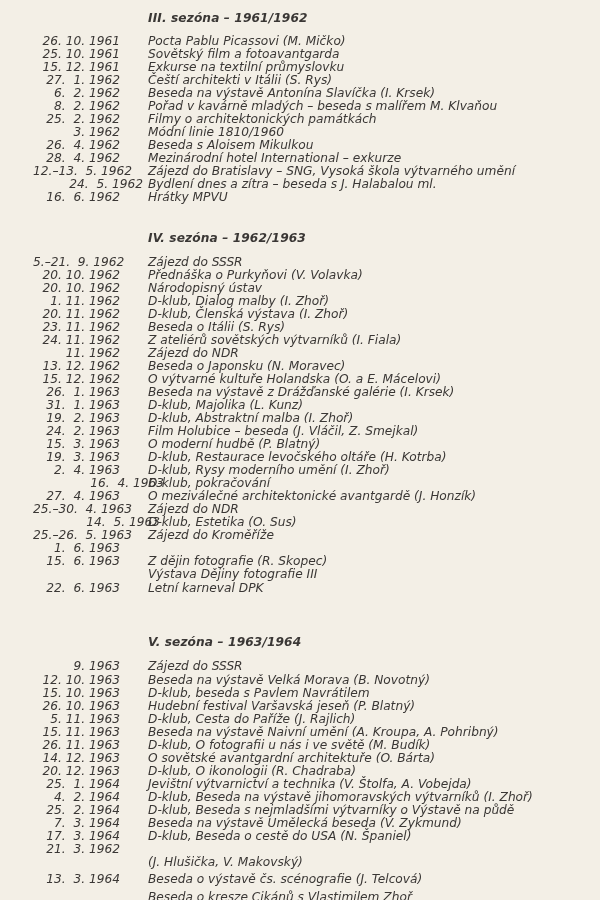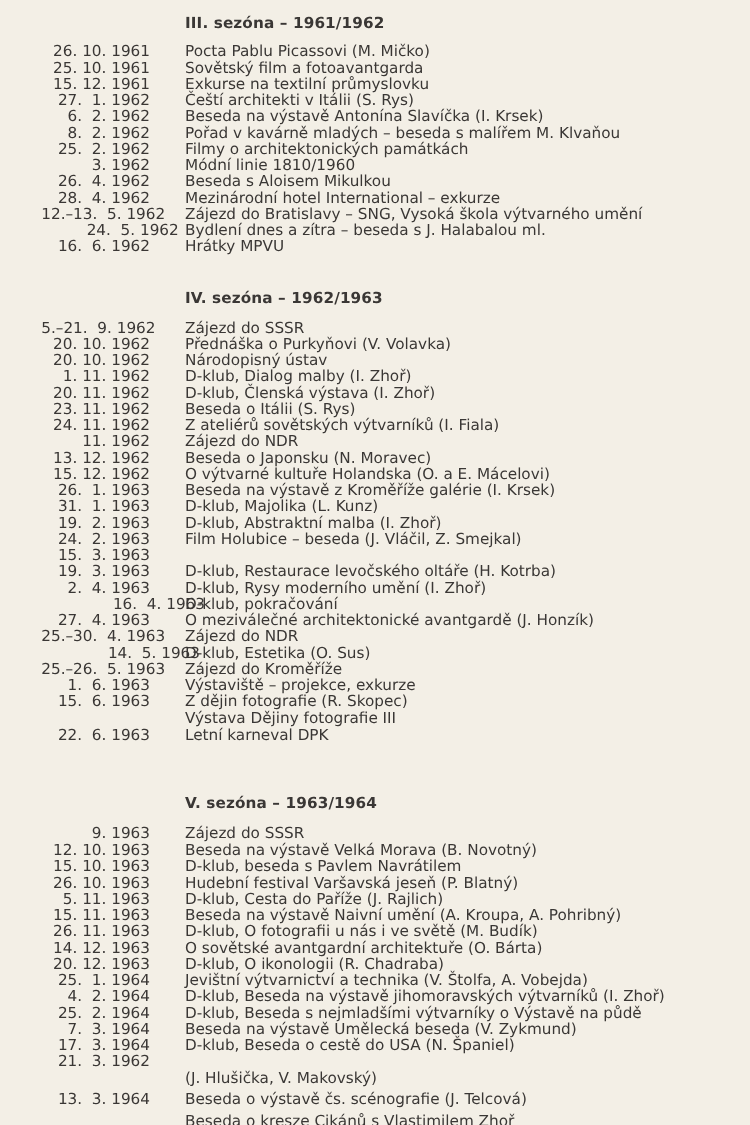--- a/index.html
+++ b/index.html
@@ -15,20 +15,21 @@
       font-family: "DejaVu Sans", sans-serif;
       font-size: 12.2px;
       position: relative;
     }
     .page {
       position: absolute;
       left: 0;
       top: 0;
       width: 588px;
       height: 900px;
+      font-style: italic;
     }
     .season {
       position: absolute;
       left: 0;
       width: 600px;
     }
     .season-title {
       position: absolute;
       left: 148px;
       font-weight: bold;
@@ -158,36 +159,37 @@
     <div class="row" style="top:360px;">
         <span class="date">13. 12. 1962</span>
         <span class="event">Beseda o Japonsku (N. Moravec)</span>
       </div>
     <div class="row" style="top:373px;">
         <span class="date">15. 12. 1962</span>
         <span class="event">O výtvarné kultuře Holandska (O. a E. Mácelovi)</span>
       </div>
     <div class="row" style="top:386px;">
         <span class="date">26.  1. 1963</span>
-        <span class="event">Beseda na výstavě z Kroměříže galérie (I. Krsek)</span>
+        <span class="event">Beseda na výstavě z Drážďanské galérie (I. Krsek)</span>
       </div>
     <div class="row" style="top:399px;">
         <span class="date">31.  1. 1963</span>
         <span class="event">D-klub, Majolika (L. Kunz)</span>
       </div>
     <div class="row" style="top:412px;">
         <span class="date">19.  2. 1963</span>
         <span class="event">D-klub, Abstraktní malba (I. Zhoř)</span>
       </div>
     <div class="row" style="top:425px;">
         <span class="date">24.  2. 1963</span>
         <span class="event">Film Holubice – beseda (J. Vláčil, Z. Smejkal)</span>
       </div>
     <div class="row" style="top:438px;">
         <span class="date">15.  3. 1963</span>
+        <span class="event">O moderní hudbě (P. Blatný)</span>
       </div>
     <div class="row" style="top:451px;">
         <span class="date">19.  3. 1963</span>
         <span class="event">D-klub, Restaurace levočského oltáře (H. Kotrba)</span>
       </div>
     <div class="row" style="top:464px;">
         <span class="date">2.  4. 1963</span>
         <span class="event">D-klub, Rysy moderního umění (I. Zhoř)</span>
       </div>
     <div class="row" style="top:477px;padding-left:44px;">
@@ -205,21 +207,20 @@
     <div class="row" style="top:516px;padding-left:40px;">
         <span class="date">14.  5. 1963</span>
         <span class="event">D-klub, Estetika (O. Sus)</span>
       </div>
     <div class="row" style="top:529px;">
         <span class="date left">25.–26.  5. 1963</span>
         <span class="event">Zájezd do Kroměříže</span>
       </div>
     <div class="row" style="top:542px;">
         <span class="date">1.  6. 1963</span>
-        <span class="event">Výstaviště – projekce, exkurze</span>
       </div>
     <div class="row" style="top:555px;">
         <span class="date">15.  6. 1963</span>
         <span class="event">Z dějin fotografie (R. Skopec)</span>
       </div>
     <div class="row" style="top:568px;">
         <span class="date"></span>
         <span class="event">Výstava Dějiny fotografie III</span>
       </div>
     <div class="row" style="top:582px;">

